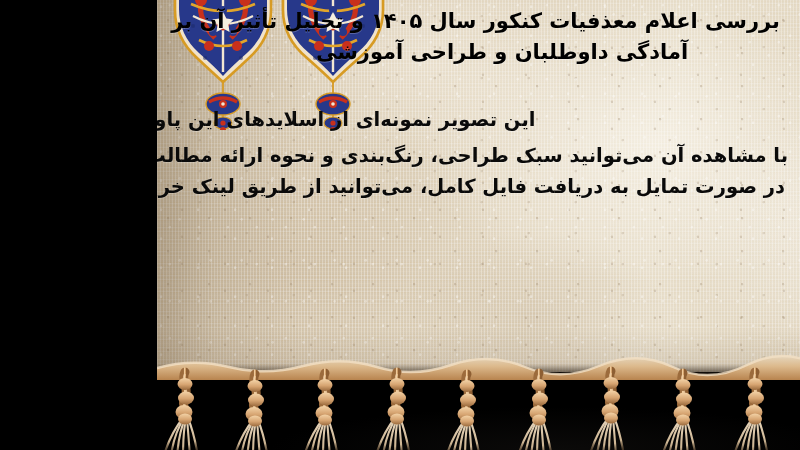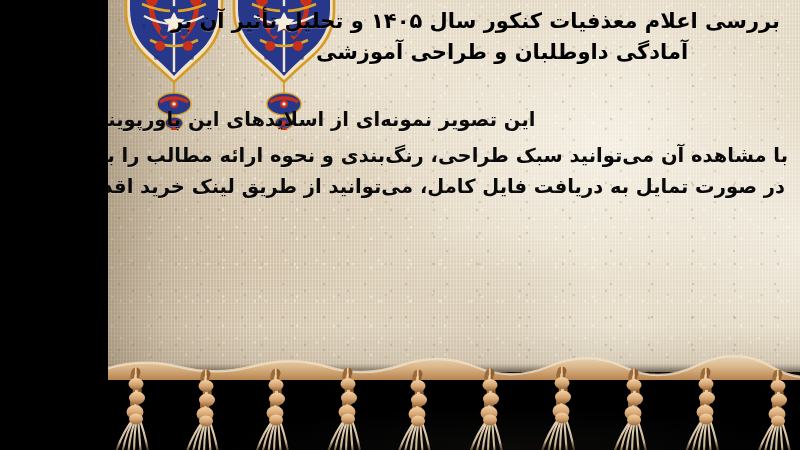--- a/index.html
+++ b/index.html
@@ -1,21 +1,21 @@
 <!DOCTYPE html>
 <html lang="fa" dir="rtl"><head>
 <meta charset="utf-8">
 <title>Persian Carpet Slide</title>
 <style>
   html,body{margin:0;padding:0;background:#000;}
   *{box-sizing:border-box;}
 
   .slide{
     position:relative;
-    width:692px;height:450px;
+    width:643px;height:450px;
     overflow:hidden;
     font-family:"DejaVu Sans","Liberation Sans",sans-serif;
     background:#15803d;
   }
 
   
   .canvas-field{
     position:absolute;
     left:0;top:0;width:800px;height:380px;
     background-color:#d9cdb8;

